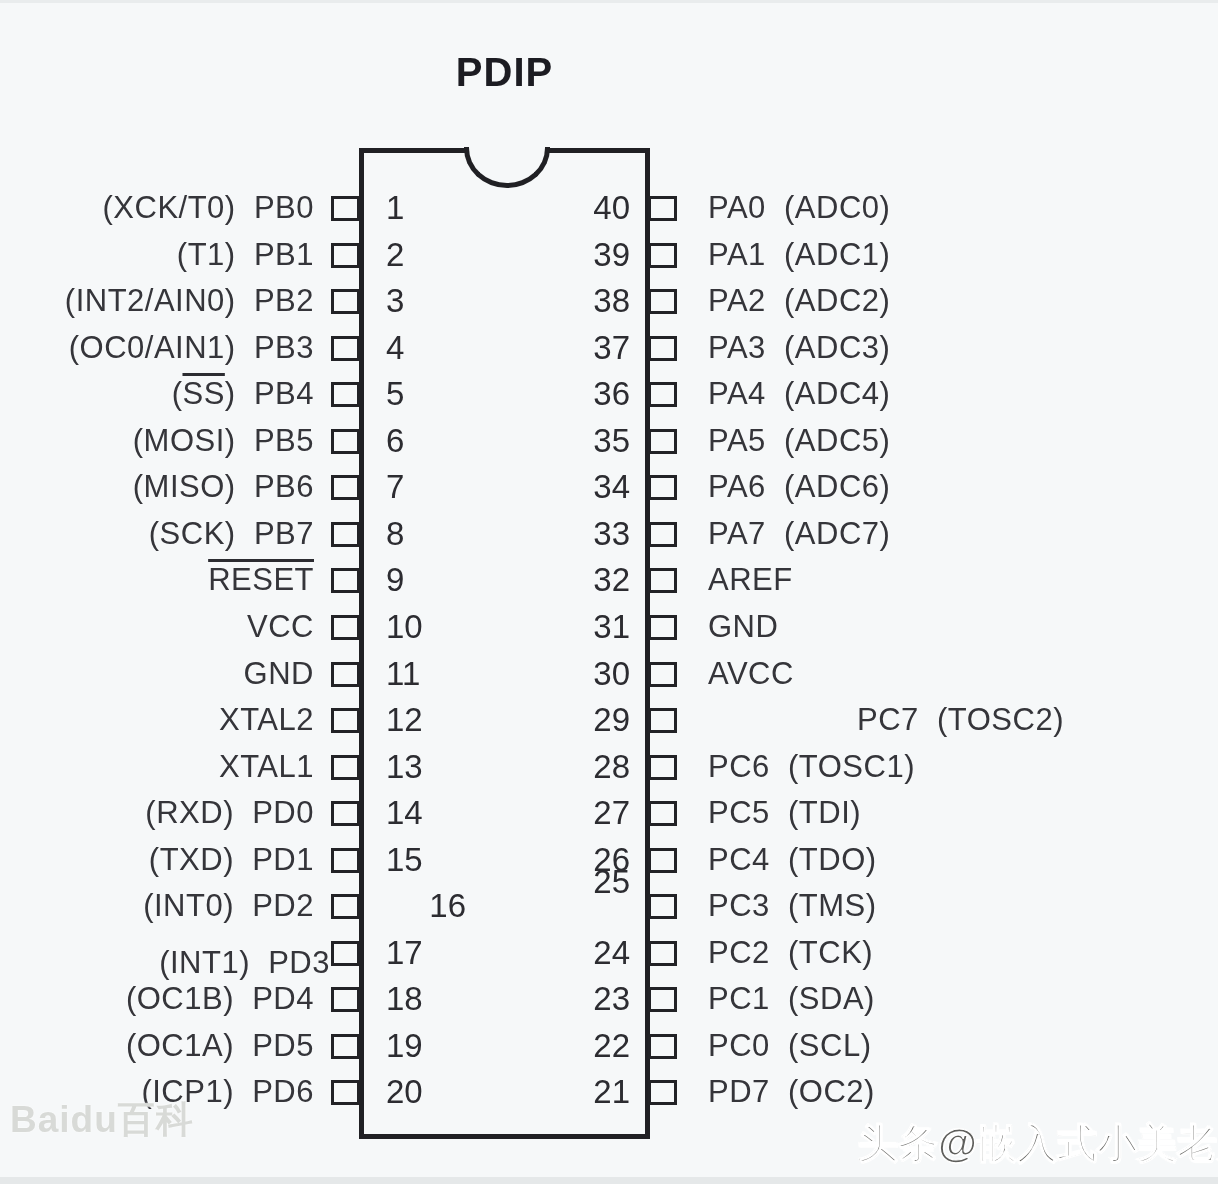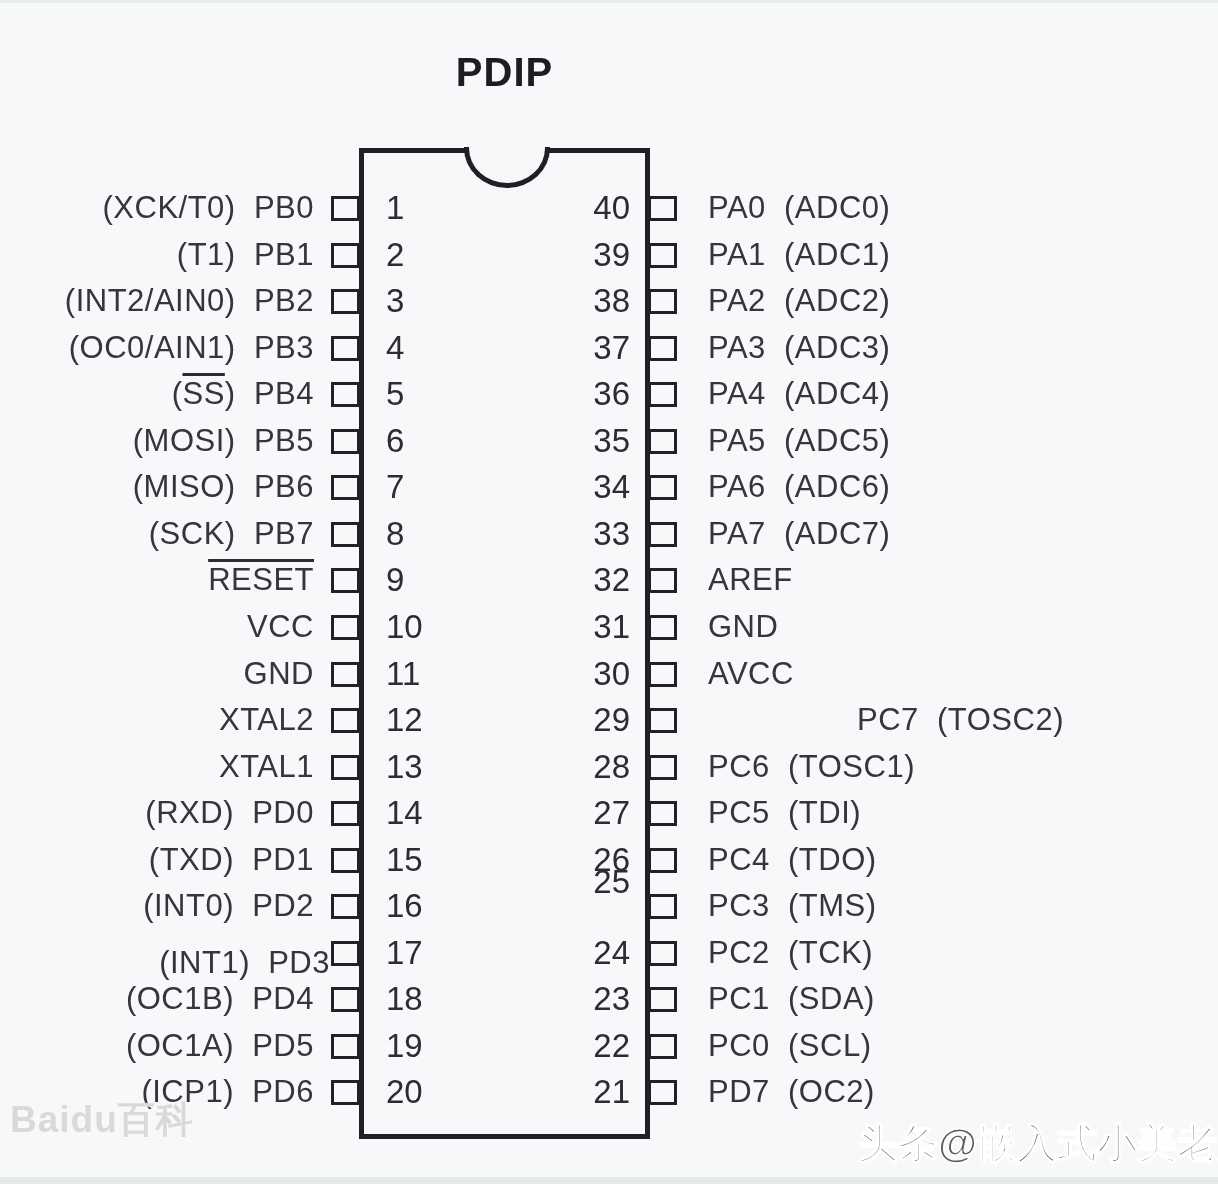--- a/index.html
+++ b/index.html
@@ -122,21 +122,21 @@
       <div class="plabel left" style="top: 745.6px;">XTAL1</div>
       <div class="pnum left" style="top: 745.6px;">13</div>
       <div class="pbox left" style="top: 754.6px;"></div>
       <div class="plabel left" style="top: 792.15px;">(RXD)  PD0</div>
       <div class="pnum left" style="top: 792.15px;">14</div>
       <div class="pbox left" style="top: 801.15px;"></div>
       <div class="plabel left" style="top: 838.7px;">(TXD)  PD1</div>
       <div class="pnum left" style="top: 838.7px;">15</div>
       <div class="pbox left" style="top: 847.7px;"></div>
       <div class="plabel left" style="top: 885.25px;">(INT0)  PD2</div>
-      <div class="pnum left" style="top: 885.25px;">16</div>
+      <div class="pnum left" style="top: 885.25px; text-align: right;">16</div>
       <div class="pbox left" style="top: 894.25px;"></div>
       <div class="plabel left" style="top: 942px; margin-left: 16px;">(INT1)  PD3</div>
       <div class="pnum left" style="top: 931.8px;">17</div>
       <div class="pbox left" style="top: 940.8px;"></div>
       <div class="plabel left" style="top: 978.35px;">(OC1B)  PD4</div>
       <div class="pnum left" style="top: 978.35px;">18</div>
       <div class="pbox left" style="top: 987.35px;"></div>
       <div class="plabel left" style="top: 1024.9px;">(OC1A)  PD5</div>
       <div class="pnum left" style="top: 1024.9px;">19</div>
       <div class="pbox left" style="top: 1033.9px;"></div>

